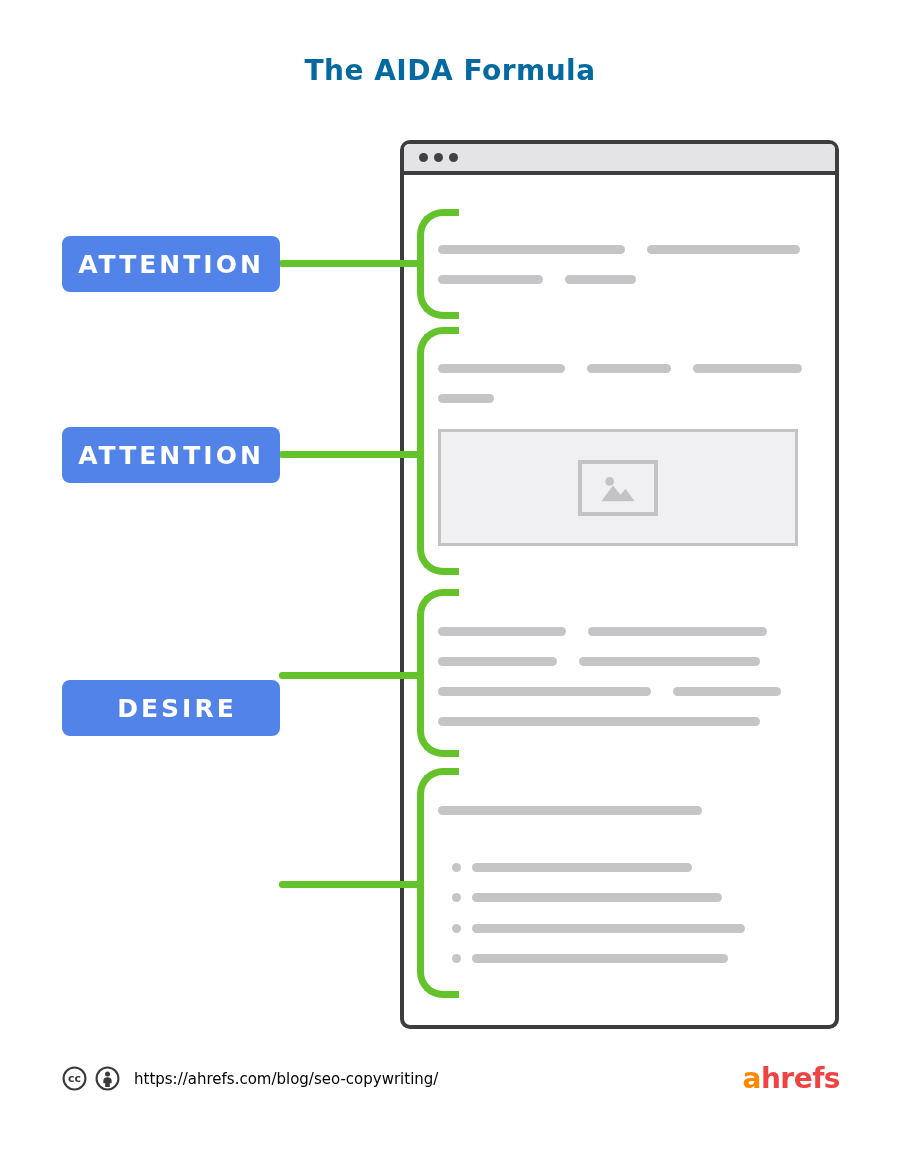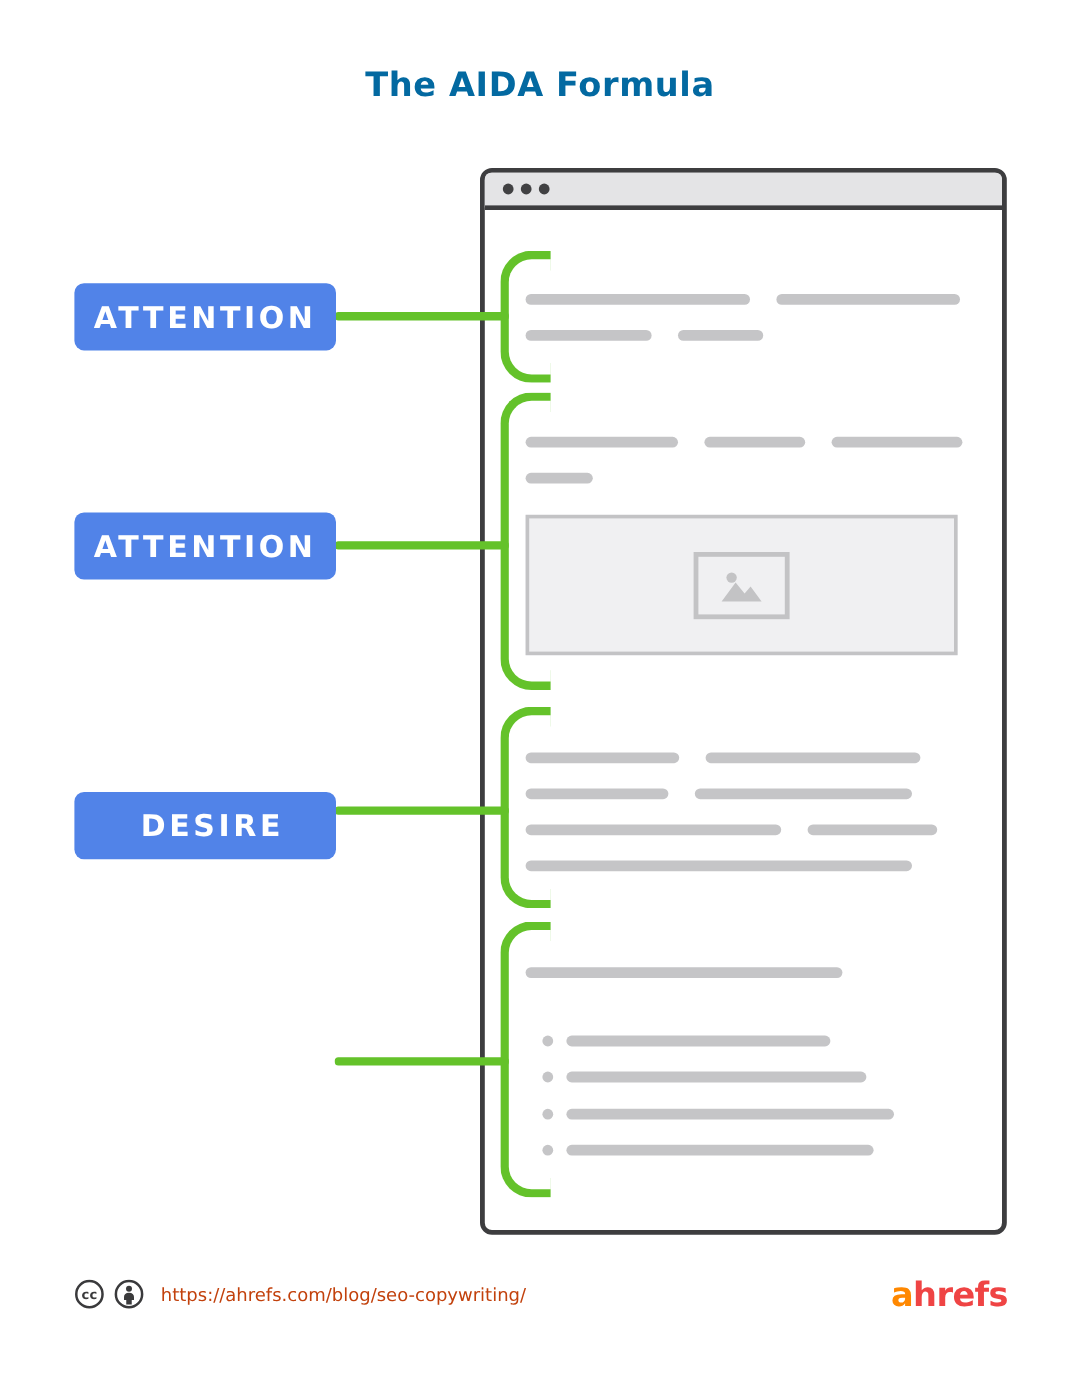--- a/index.html
+++ b/index.html
@@ -34,21 +34,21 @@
 
   
   #label-layer { position:absolute; left:0; top:0; width:832px; height:1150px; z-index:4; pointer-events:none; }
   .aida-label { position:absolute; left:62px; width:218px; height:56px; background:#5183e8;
     border-radius:8px; color:#ffffff; font-size:25px; font-weight:bold; letter-spacing:3px;
     display:flex; align-items:center; justify-content:center; }
 
   
   .footer { position:absolute; left:62px; top:1066px; display:flex; align-items:center; gap:8px; }
   .license-icon { width:25px; height:25px; }
-  .footer-url { font-size:15px; color:#c2410c; margin-left:6px; }
+  .footer-url { font-size:15px; color:#000000; margin-left:6px; }
   .logo { position:absolute; right:60px; top:1062px; font-size:28px; font-weight:bold; letter-spacing:-0.5px; }
 </style>
 </head>
 <body>
 
 <div class="canvas">
 
   <div class="page-title">The AIDA Formula</div>
 
   <div class="browser">
@@ -129,21 +129,21 @@
       <div class="bracket" style="top: 327px; height: 248px;"></div>
       <div class="connector" style="top: 672px;"></div>
       <div class="bracket" style="top: 589px; height: 168px;"></div>
       <div class="connector" style="top: 881px;"></div>
       <div class="bracket" style="top: 768px; height: 230px;"></div>
     </div>
 
   <div id="label-layer">
       <div class="aida-label" style="top: 236px;">ATTENTION</div>
       <div class="aida-label" style="top: 427px;">ATTENTION</div>
-      <div class="aida-label" style="top: 660px; padding-left: 12px;">DESIRE</div>
+      <div class="aida-label" style="top: 680px; padding-left: 12px;">DESIRE</div>
     </div>
 
   <div class="footer">
     <svg class="license-icon" viewBox="0 0 24 24">
       <circle cx="12" cy="12" r="10.5" fill="none" stroke="#3a3a3c" stroke-width="2"></circle>
       <text x="12" y="15.8" text-anchor="middle" font-size="10.5" font-weight="bold" fill="#3a3a3c" font-family="DejaVu Sans, sans-serif">cc</text>
     </svg>
     <svg class="license-icon" viewBox="0 0 24 24">
       <circle cx="12" cy="12" r="10.5" fill="none" stroke="#3a3a3c" stroke-width="2"></circle>
       <circle cx="12" cy="7.6" r="2.4" fill="#3a3a3c"></circle>

